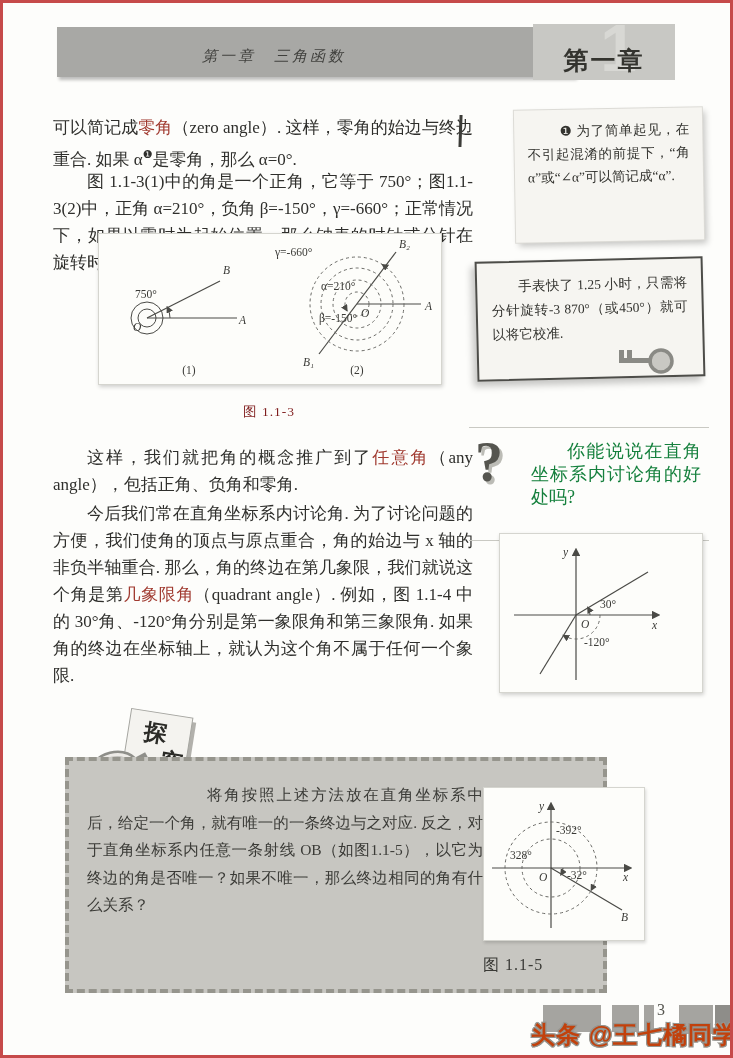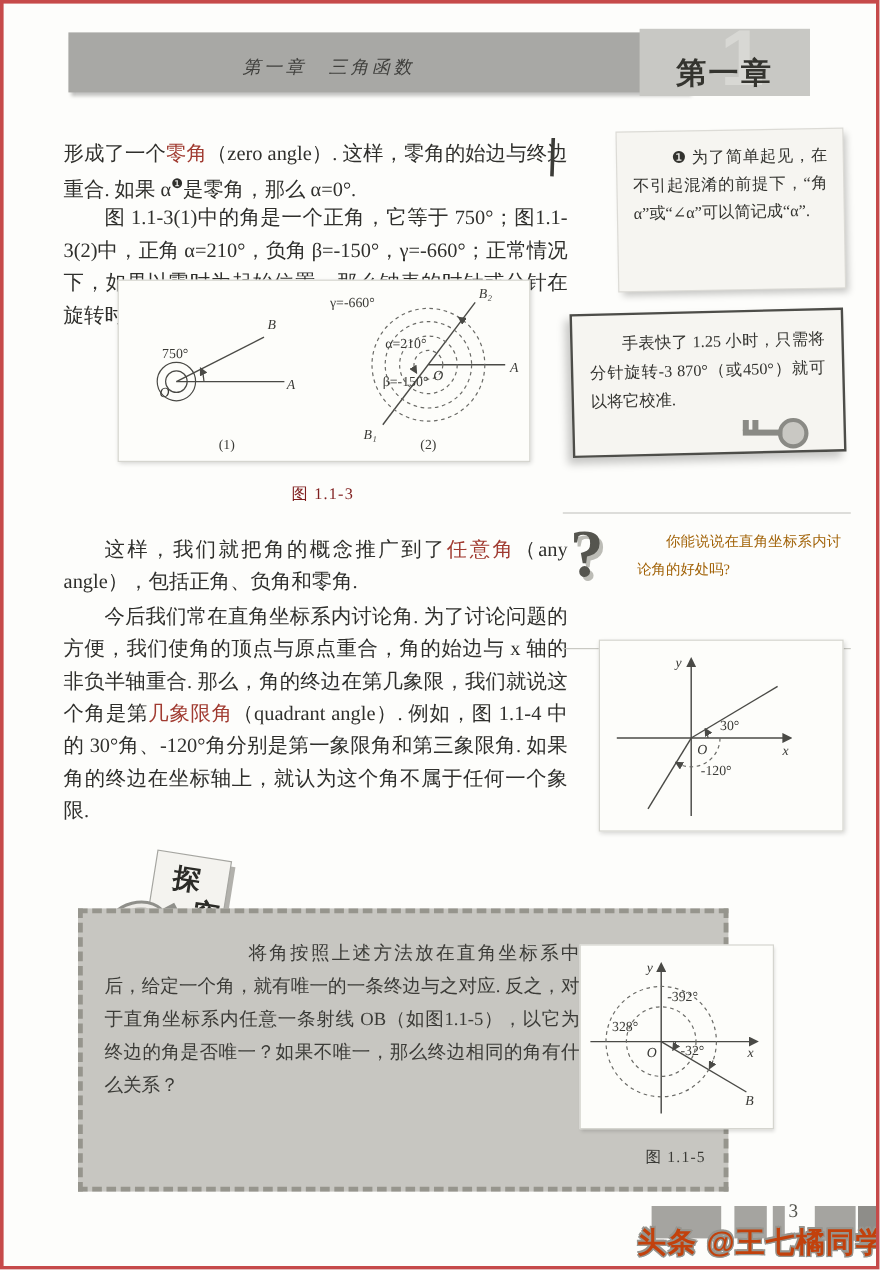--- a/index.html
+++ b/index.html
@@ -30,28 +30,28 @@
   .figvar{font-style:italic;}
   
   .note-paper{position:absolute;background:#f6f5f1;box-shadow:0 0 0 1px #dcdbd6,3px 4px 6px rgba(0,0,0,.22);font-size:13.5px;line-height:23px;text-align:justify;color:#33332f;}
   .footnote-note{left:512px;top:106px;width:188px;height:132px;transform:rotate(-1deg);padding:10px 13px;box-sizing:border-box;}
   .footnote-note p{margin:0;text-indent:2.4em;}
   .watch-note{left:473px;top:256px;width:228px;height:120px;transform:rotate(-1.4deg);border:2px solid #4d4d49;padding:12px 14px;box-sizing:border-box;box-shadow:-4px 5px 7px rgba(0,0,0,.22);}
   .watch-note p{margin:0;text-indent:2em;line-height:24px;}
   .margin-mark{position:absolute;left:456px;top:112px;width:3px;height:32px;background:#3c3c38;transform:rotate(2deg);}
   .question-note{position:absolute;left:466px;top:424px;width:240px;height:112px;border-top:1px solid #c9c9c3;border-bottom:1px solid #c9c9c3;}
   .question-mark{position:absolute;left:6px;top:2px;font-size:56px;font-weight:bold;color:#55554f;text-shadow:3px 3px 0 #bcbcb6;font-family:"Liberation Serif",serif;}
-  .question-text{position:absolute;left:62px;top:12px;width:170px;font-size:12px;line-height:23px;text-indent:2em;text-align:justify;color:#a16207;}
+  .question-text{position:absolute;left:62px;top:12px;width:170px;font-size:18px;line-height:23px;text-indent:2em;text-align:justify;color:#15803d;}
   .key-icon{position:absolute;left:610px;top:340px;}
   
   .explore-panel{position:absolute;left:62px;top:754px;width:542px;height:236px;background:#c7c6c1;border:4px dashed #96958d;box-sizing:border-box;}
   .explore-text{position:absolute;left:18px;top:20px;width:396px;font-size:15.5px;line-height:27.5px;text-align:justify;text-indent:120px;color:#3b3b37;}
   .explore-tag{position:absolute;left:84px;top:702px;}
   .fig115-box{position:absolute;left:414px;top:26px;width:160px;height:152px;background:#fdfdfa;border:1px solid #d5d5cf;box-shadow:1px 2px 3px rgba(0,0,0,.15);}
-  .fig115-cap{position:absolute;left:414px;top:194px;width:160px;text-align:center;font-size:13px;color:#3a3a36;letter-spacing:1px;}
+  .fig115-cap{position:absolute;left:414px;top:194px;width:160px;font-size:16px;color:#3a3a36;letter-spacing:1px;}
   
   .foot-block{position:absolute;background:#a5a4a0;}
   .page-num{position:absolute;left:654px;top:998px;font-size:16px;color:#55554f;}
   .watermark{position:absolute;left:528px;top:1016px;white-space:nowrap;font-size:24px;font-weight:bold;letter-spacing:1px;
     color:#c2410c;-webkit-text-stroke:2px #96958f;paint-order:stroke fill;
     text-shadow:1px 1px 0 #96958f,-1px -1px 0 #96958f,1px -1px 0 #96958f,-1px 1px 0 #96958f;
     font-family:"Liberation Sans",sans-serif;}
 </style>
 </head>
 <body>
@@ -59,21 +59,21 @@
 <div class="page">
 
   <div class="header-band">
     <div class="running-title">第一章　三角函数</div>
     <div class="chapter-box">
       <div class="chapter-numeral">1</div>
       <div class="chapter-badge">第一章</div>
     </div>
   </div>
 
-  <p class="para" style="top:94px;"><span>形成了一个</span><span class="term">零角</span><span>（zero angle）. 这样，零角的始边与终边重合. 如果 α</span><sup class="fn">❶</sup><span>是零角，那么 α=0°.</span></p>
+  <p class="para" style="top:94px;"><span>可以简记成</span><span class="term">零角</span><span>（zero angle）. 这样，零角的始边与终边重合. 如果 α</span><sup class="fn">❶</sup><span>是零角，那么 α=0°.</span></p>
 
   <p class="para indent" style="top:148px;">图 1.1-3(1)中的角是一个正角，它等于 750°；图1.1-3(2)中，正角 α=210°，负角 β=-150°，γ=-660°；正常情况下，如果以零时为起始位置，那么钟表的时针或分针在旋转时所形成的角总是负角.</p>
 
   <div class="figbox" style="left:95px;top:230px;width:342px;height:150px;">
     <svg width="342" height="150" viewBox="0 0 342 150">
       <defs>
         <marker id="ar1" markerWidth="7" markerHeight="7" refX="5" refY="3.5" orient="auto">
             <path d="M0,0 L7,3.5 L0,7 z" fill="#4a4a46"></path>
           </marker>
       </defs>

